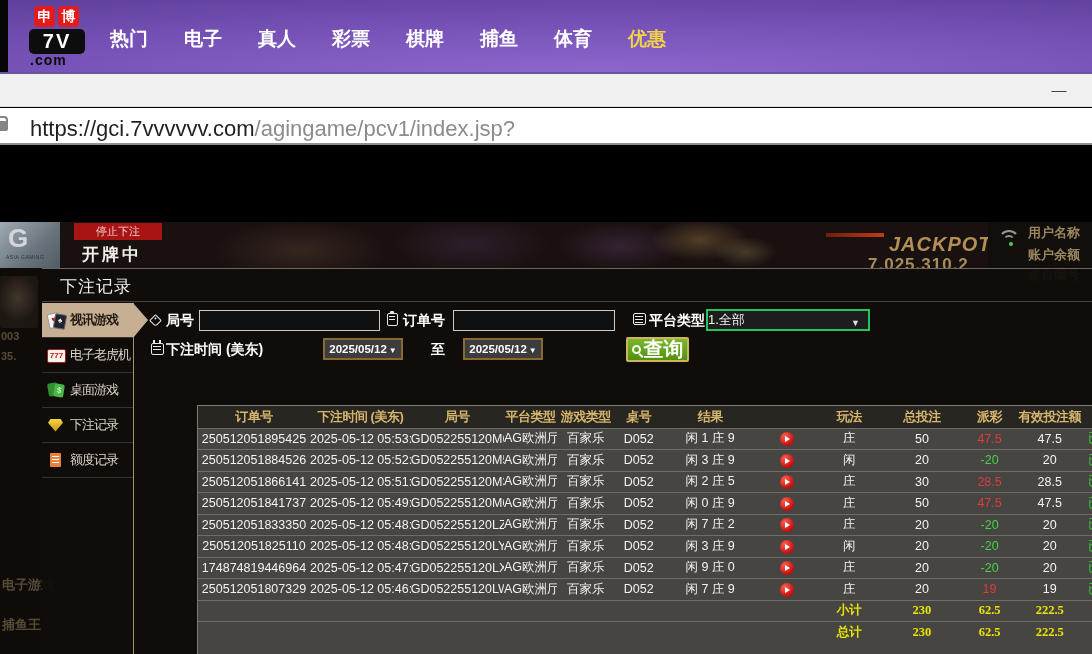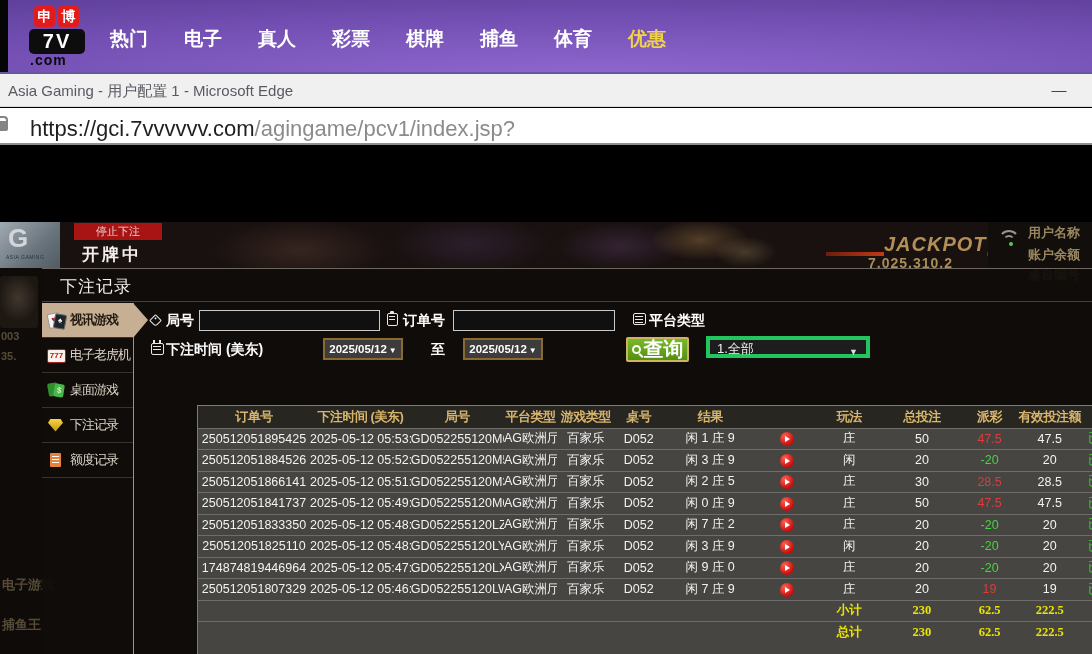--- a/index.html
+++ b/index.html
@@ -51,25 +51,25 @@
       radial-gradient(120px 42px at 300px 28px, rgba(95,65,52,.42), transparent 72%),
       radial-gradient(80px 40px at 1040px 20px, rgba(70,60,90,.35), transparent 72%),
       #191110; }
   #ag-logo { position:absolute; left:0; top:0; width:60px; height:46px;
     background:linear-gradient(135deg,#b9c5cf 0%,#77858f 60%,#5b6974 100%); opacity:.85; }
   #ag-logo .g { position:absolute; left:8px; top:1px; font-size:26px; font-weight:bold; color:#f4f8fb; }
   #ag-logo .cap { position:absolute; left:6px; top:32px; font-size:5px; color:#2a3a46; letter-spacing:.5px; }
   #stop-banner { position:absolute; left:74px; top:1px; width:88px; height:17px; background:#a81414;
     color:#efcfcf; font-size:11px; text-align:center; line-height:17px; }
   #dealing { position:absolute; left:82px; top:21px; color:#f2efe9; font-size:17px; font-weight:bold; letter-spacing:3px; }
-  #jackpot { position:absolute; left:826px; top:11px; display:flex; align-items:flex-end; }
+  #jackpot { position:absolute; left:826px; top:11px; display:flex; align-items:flex-start; gap:5px; }
   #jackpot .lineL { width:58px; height:4px; background:linear-gradient(to right,#6e1d0e,#c23a16); }
   #jackpot .lineR { width:62px; height:4px; background:linear-gradient(to right,#1c4564,#2f6e9c); }
   #jackpot .jtxt { color:#b38f55; font-size:20px; font-weight:bold; font-style:italic; letter-spacing:1px; }
-  #jackpot-num { position:absolute; left:868px; top:33px; color:#a78e58; font-size:14px; font-weight:bold; letter-spacing:1px; }
+  #jackpot-num { position:absolute; left:868px; top:33px; color:#a78e58; font-size:17px; font-weight:bold; letter-spacing:1px; }
 
   
   #right-panel { position:absolute; left:988px; top:222px; width:104px; height:432px; background:#120e0b; }
   .wifi { position:absolute; left:10px; top:8px; width:26px; height:16px; }
   .wifi i { position:absolute; border:2px solid #9a948c; border-radius:50%; border-bottom-color:transparent;
     border-left-color:transparent; border-right-color:transparent; }
   .wifi i:nth-child(1) { left:0; top:0; width:22px; height:22px; }
   .wifi i:nth-child(2) { left:5px; top:5px; width:12px; height:12px; }
   .wifi .dot { position:absolute; left:11px; top:12px; width:4px; height:4px; background:#57c94f; border-radius:50%; }
   #right-panel .rlab { position:absolute; left:40px; color:#9a8760; font-size:13px; font-weight:bold; }
@@ -137,21 +137,21 @@
   .i-cal { left:16px; top:8px; width:13px; height:12px; border:1.5px solid #e8e8e8; border-radius:2px; }
   .i-cal::before { content:""; position:absolute; left:1px; top:-4px; width:2px; height:3px; background:#e8e8e8; box-shadow:6px 0 0 #e8e8e8; }
   .i-cal::after { content:""; position:absolute; left:1px; top:2px; width:8px; height:6px;
     background:repeating-linear-gradient(#e8e8e8 0 1px, transparent 1px 3px); }
 
   .txt-input { position:absolute; height:21px; background:#101010; border:1px solid #c9c9c9; color:#eee;
     font-size:12px; padding:0 4px; outline:none; }
   #inp-round { left:64px; top:7px; width:181px; }
   #inp-order { left:318px; top:7px; width:162px; }
   #dd-platform { position:absolute; left:571px; top:6px; width:164px; height:22px; background:#1d1d1d;
-    border:4px solid #22c55e; color:#f0f0f0; font-size:13px; line-height:18px; padding-left:7px; cursor:pointer;margin-top:27px; }
+    border:2px solid #22c55e; color:#f0f0f0; font-size:13px; line-height:18px; cursor:pointer; }
   #dd-platform .caret { position:absolute; right:8px; top:3px; font-size:9px; color:#ddd; }
 
   .date-box { position:absolute; top:3px; width:80px; height:22px; background:#3c3c3c; border:2px solid #8a6a30;
     color:#fff; font-size:11.5px; font-weight:bold; line-height:18px; text-align:center; cursor:pointer; }
   .date-box .caret { font-size:8px; margin-left:2px; }
   #row2 { position:absolute; left:0; top:32px; width:100%; height:28px; }
   #date-from { left:188px; }
   #date-to   { left:328px; }
   #to-label  { left:296px; top:6px; }
   #btn-search { position:absolute; left:491px; top:2px; width:63px; height:25px;
@@ -198,21 +198,20 @@
       <div class="menu-item">真人</div>
       <div class="menu-item">彩票</div>
       <div class="menu-item">棋牌</div>
       <div class="menu-item">捕鱼</div>
       <div class="menu-item">体育</div>
       <div class="menu-item hl">优惠</div>
     </div>
   </div>
 
   <div id="titlebar">
-    <div class="wtitle">Asia Gaming - 用户配置 1 - Microsoft Edge</div>
     <div class="minbtn">—</div>
   </div>
 
   <div id="urlbar">
     <div class="lock"></div>
     <div class="url">
       <span class="u1">https://gci.7vvvvvv.com</span><span class="u2">/agingame/pcv1/index.jsp?</span>
     </div>
   </div>
 

